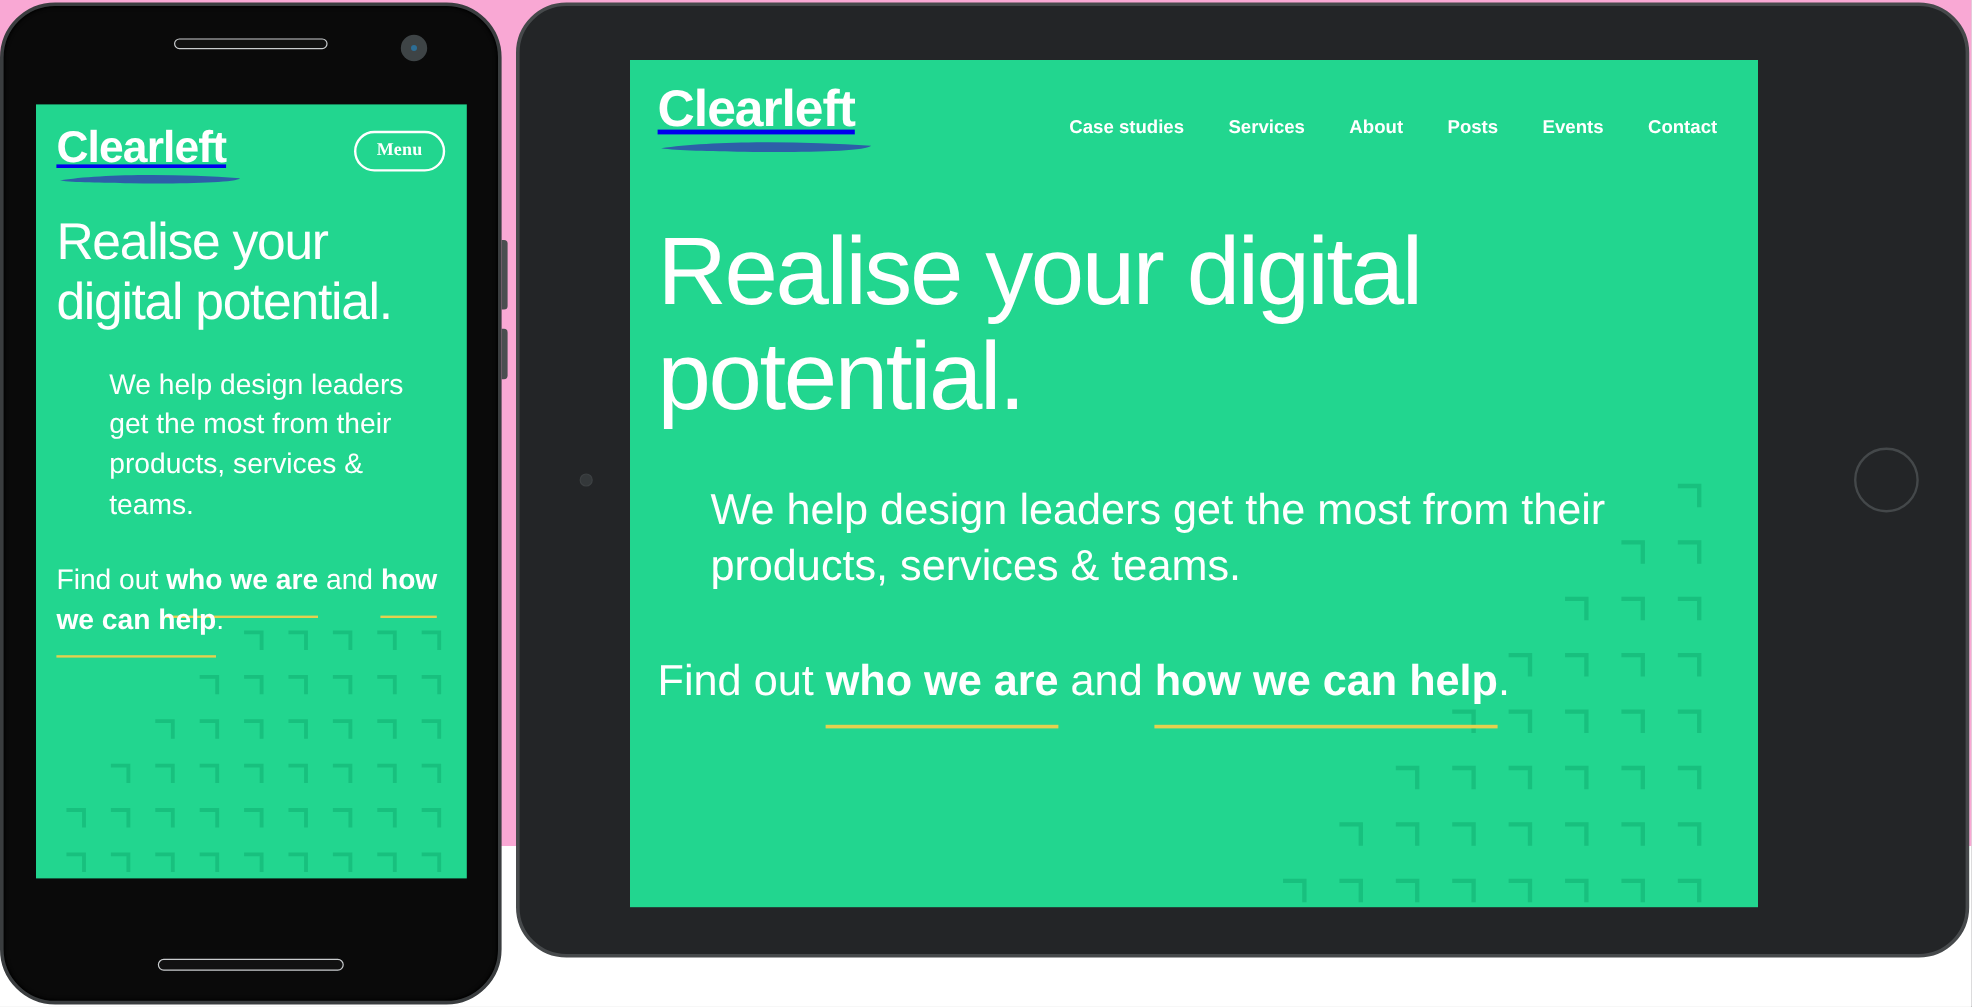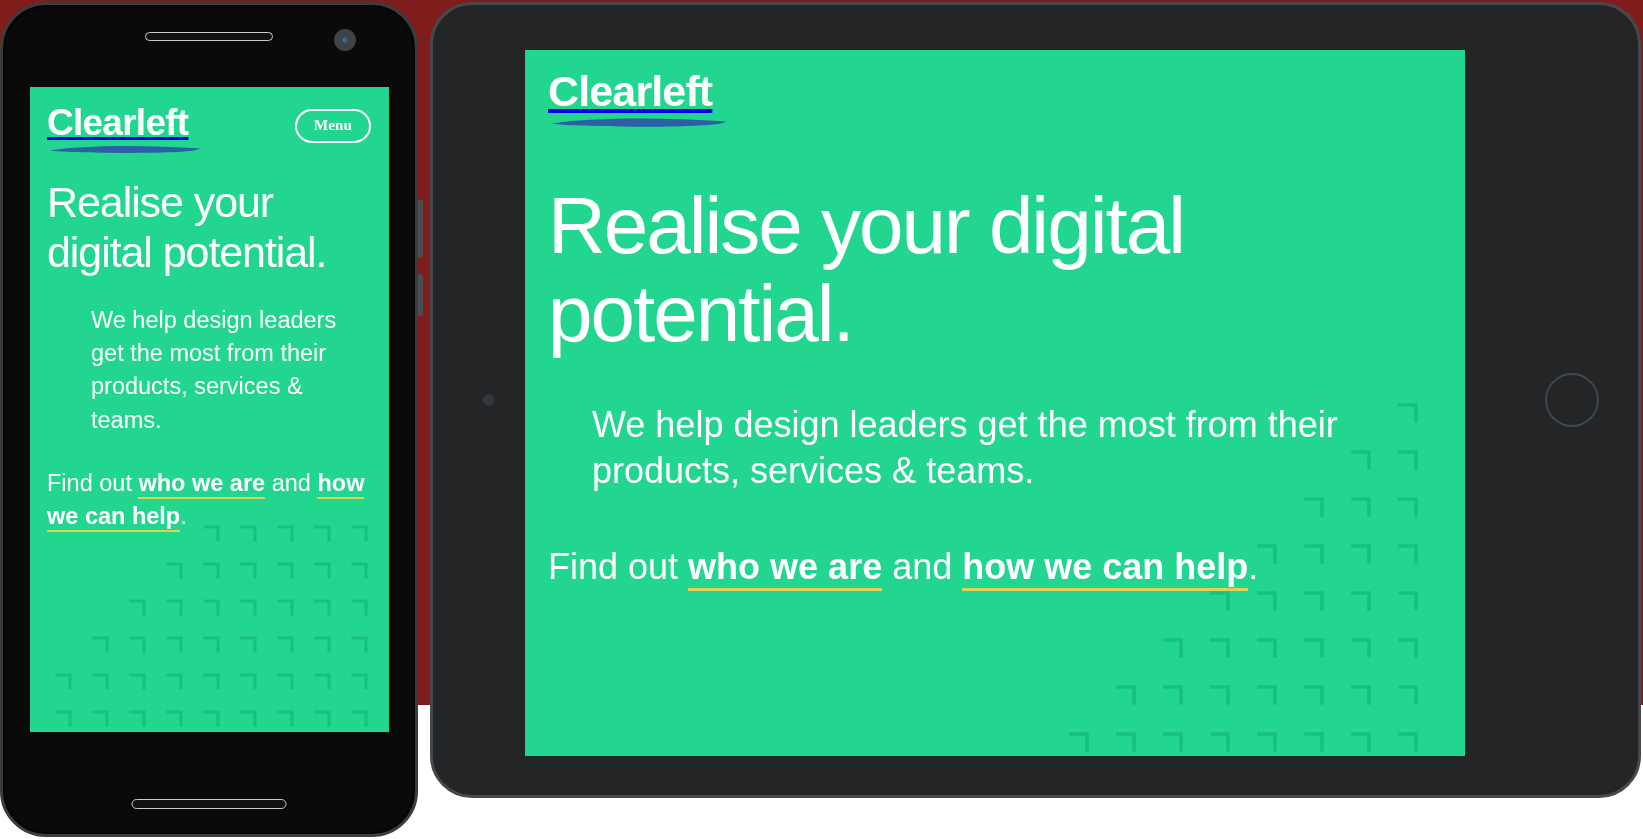--- a/index.html
+++ b/index.html
@@ -9,21 +9,21 @@
     height: 839px;
     background: #ffffff;
     overflow: hidden;
     font-family: "Liberation Sans", sans-serif;
   }
 
   .stage {
     position: relative;
     width: 1643px;
     height: 705px;
-    background: #7f1d1d;
+    background: #f9a8d4;
   }
 
   
   .site {
     position: absolute;
     background: #22d68f;
     overflow: hidden;
   }
 
   
@@ -75,21 +75,21 @@
 
   .body-copy { color: #ffffff; margin-left: 44px; }
 
   .find-line { color: #ffffff; }
 
   .cta-link {
     color: #ffffff;
     font-weight: bold;
     text-decoration: none;
     border-bottom: 3px solid #e3d14f;
-    padding-bottom: 1px;
+    padding-bottom: 17px;
   }
 
   
   #phone-device {
     position: absolute;
     left: 0px;
     top: 2px;
     width: 418px;
     height: 835px;
   }
@@ -404,20 +404,42 @@
       </svg>
 
       <div class="site-inner">
         <div class="topbar">
           <a class="logo-wrap" href="#">
             <span class="logo-text">Clearleft</span>
             <svg class="logo-underline" width="183" height="16" viewBox="0 0 183 16">
               <path d="M3 10.5 C40 4.6, 112 3.8, 178 8.4 C174 13.2, 116 14.2, 72 13.4 C44 13, 16 12.6, 3 10.5 Z" fill="#2d5fa8"></path>
             </svg>
           </a>
+          <nav>
+            <ul class="nav-list">
+              <li>
+                  <a class="nav-link" href="#">Case studies</a>
+                </li>
+              <li>
+                  <a class="nav-link" href="#">Services</a>
+                </li>
+              <li>
+                  <a class="nav-link" href="#">About</a>
+                </li>
+              <li>
+                  <a class="nav-link" href="#">Posts</a>
+                </li>
+              <li>
+                  <a class="nav-link" href="#">Events</a>
+                </li>
+              <li>
+                  <a class="nav-link" href="#">Contact</a>
+                </li>
+            </ul>
+          </nav>
         </div>
 
         <div class="hero">
           <h1 class="headline">Realise your digital potential.</h1>
           <p class="body-copy">We help design leaders get the most from their products, services &amp; teams.</p>
           <p class="find-line"><span>Find out </span><a class="cta-link" href="#">who we are</a><span> and </span><a class="cta-link" href="#">how we can help</a><span>.</span></p>
         </div>
       </div>
     </div>
   </div>

